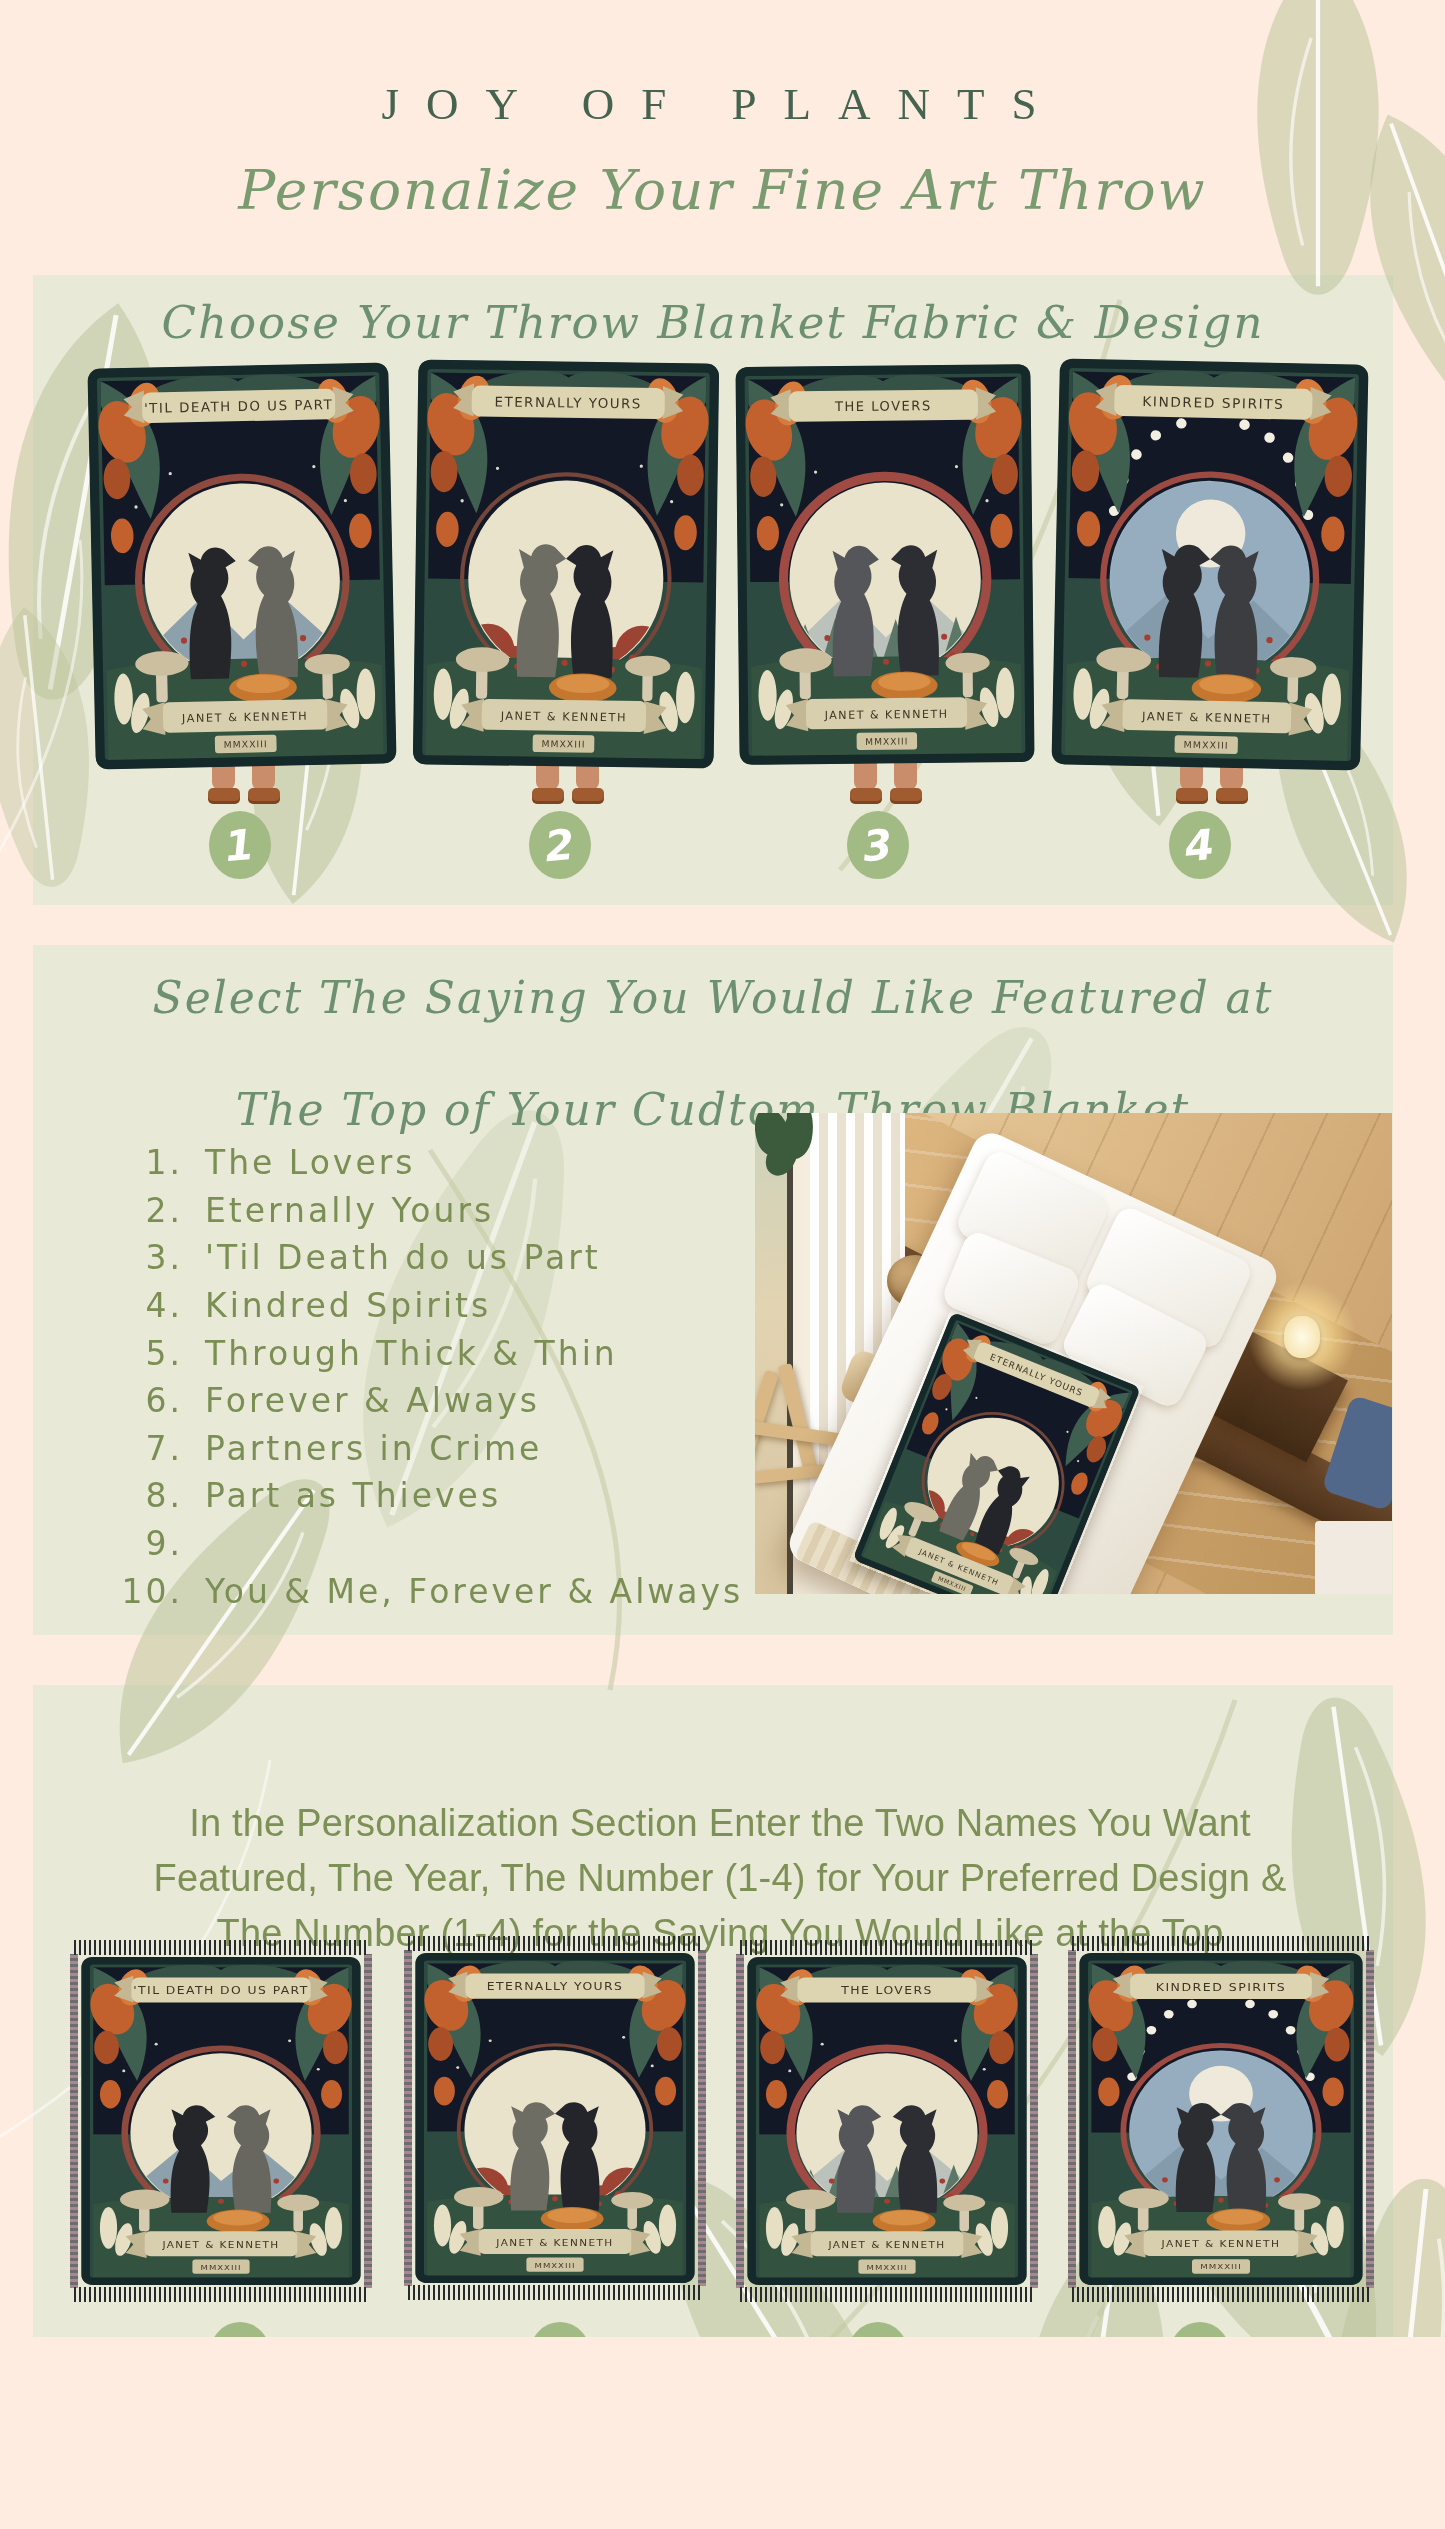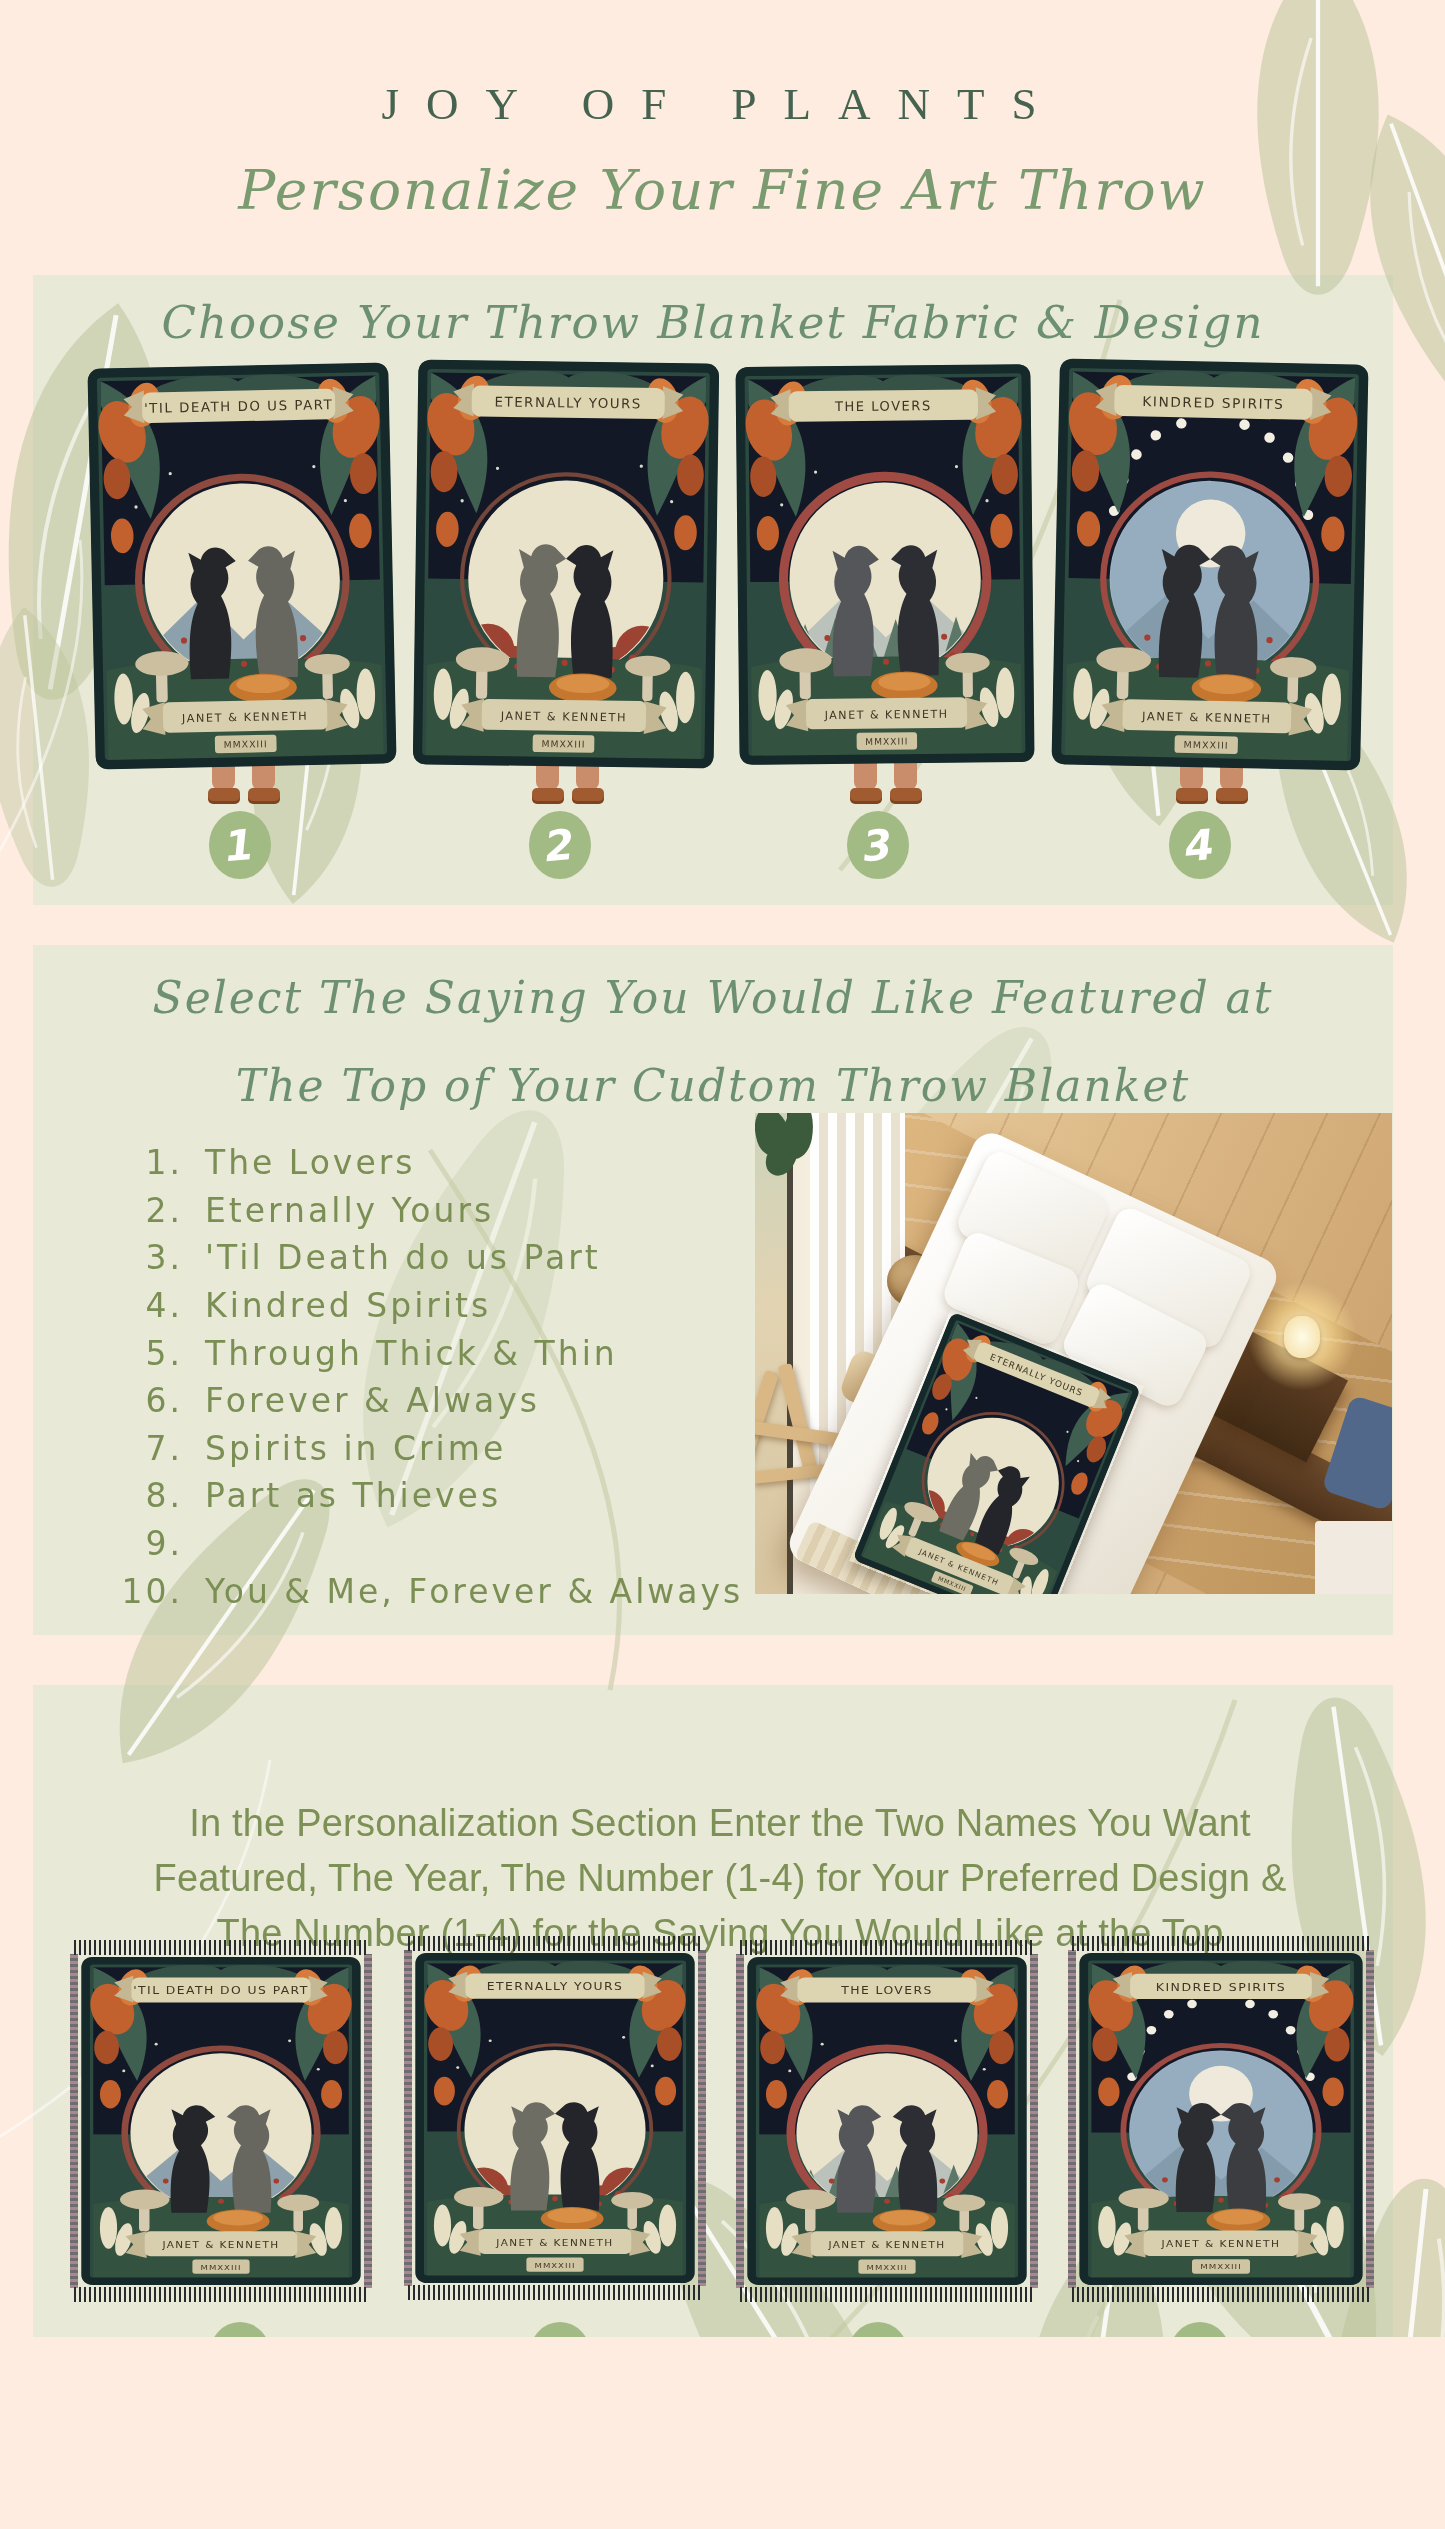--- a/index.html
+++ b/index.html
@@ -10,21 +10,21 @@
   #panel-sayings{top:945px;height:690px;}
   #panel-ordering{top:1685px;height:712px;}
   .leaf-layer{position:absolute;left:0;top:0;z-index:2;pointer-events:none;}
   .content{position:absolute;z-index:3;}
   
   .brand{left:0;top:78px;width:1445px;text-align:center;font-family:"Liberation Serif",serif;font-size:45px;letter-spacing:27px;color:#45634f;font-weight:400;}
   .subtitle{left:0;top:158px;width:1445px;text-align:center;font-family:"DejaVu Serif",serif;font-style:italic;font-size:55px;color:#7a9a70;letter-spacing:2px;}
   .script-h{font-family:"DejaVu Serif",serif;font-style:italic;color:#6d9070;letter-spacing:2px;text-align:center;width:1360px;left:33px;}
   #h-design{top:296px;font-size:45px;}
   #h-sayings1{top:972px;font-size:44px;}
-  #h-sayings2{top:1060px;font-size:44px;}
+  #h-sayings2{top:1084px;font-size:44px;}
   #h-ordering{top:1714px;font-size:45px;}
   .instructions{left:33px;width:1360px;text-align:center;color:#7d9055;font-size:38px;letter-spacing:0.2px;line-height:55px;font-family:"Liberation Sans",sans-serif;padding-left:7px;}
   #instr{top:1796px;}
   
   .saying-list{left:105px;top:1139px;width:650px;}
   .saying-row{display:flex;height:47.6px;align-items:center;color:#7b8f55;font-family:"DejaVu Sans",sans-serif;font-size:33px;letter-spacing:3px;}
   .saying-num{width:78px;text-align:right;flex:none;}
   .saying-label{margin-left:22px;white-space:nowrap;}
   
   .blanket-slot{position:absolute;z-index:3;}
@@ -687,21 +687,21 @@
     <div class="saying-row">
         <span class="saying-num">5.</span>
         <span class="saying-label">Through Thick &amp; Thin</span>
       </div>
     <div class="saying-row">
         <span class="saying-num">6.</span>
         <span class="saying-label">Forever &amp; Always</span>
       </div>
     <div class="saying-row">
         <span class="saying-num">7.</span>
-        <span class="saying-label">Spirits in Crime</span>
+        <span class="saying-label">Partners in Crime</span>
       </div>
     <div class="saying-row">
         <span class="saying-num">8.</span>
         <span class="saying-label">Part as Thieves</span>
       </div>
     <div class="saying-row">
         <span class="saying-num">9.</span>
       </div>
     <div class="saying-row">
         <span class="saying-num">10.</span>

